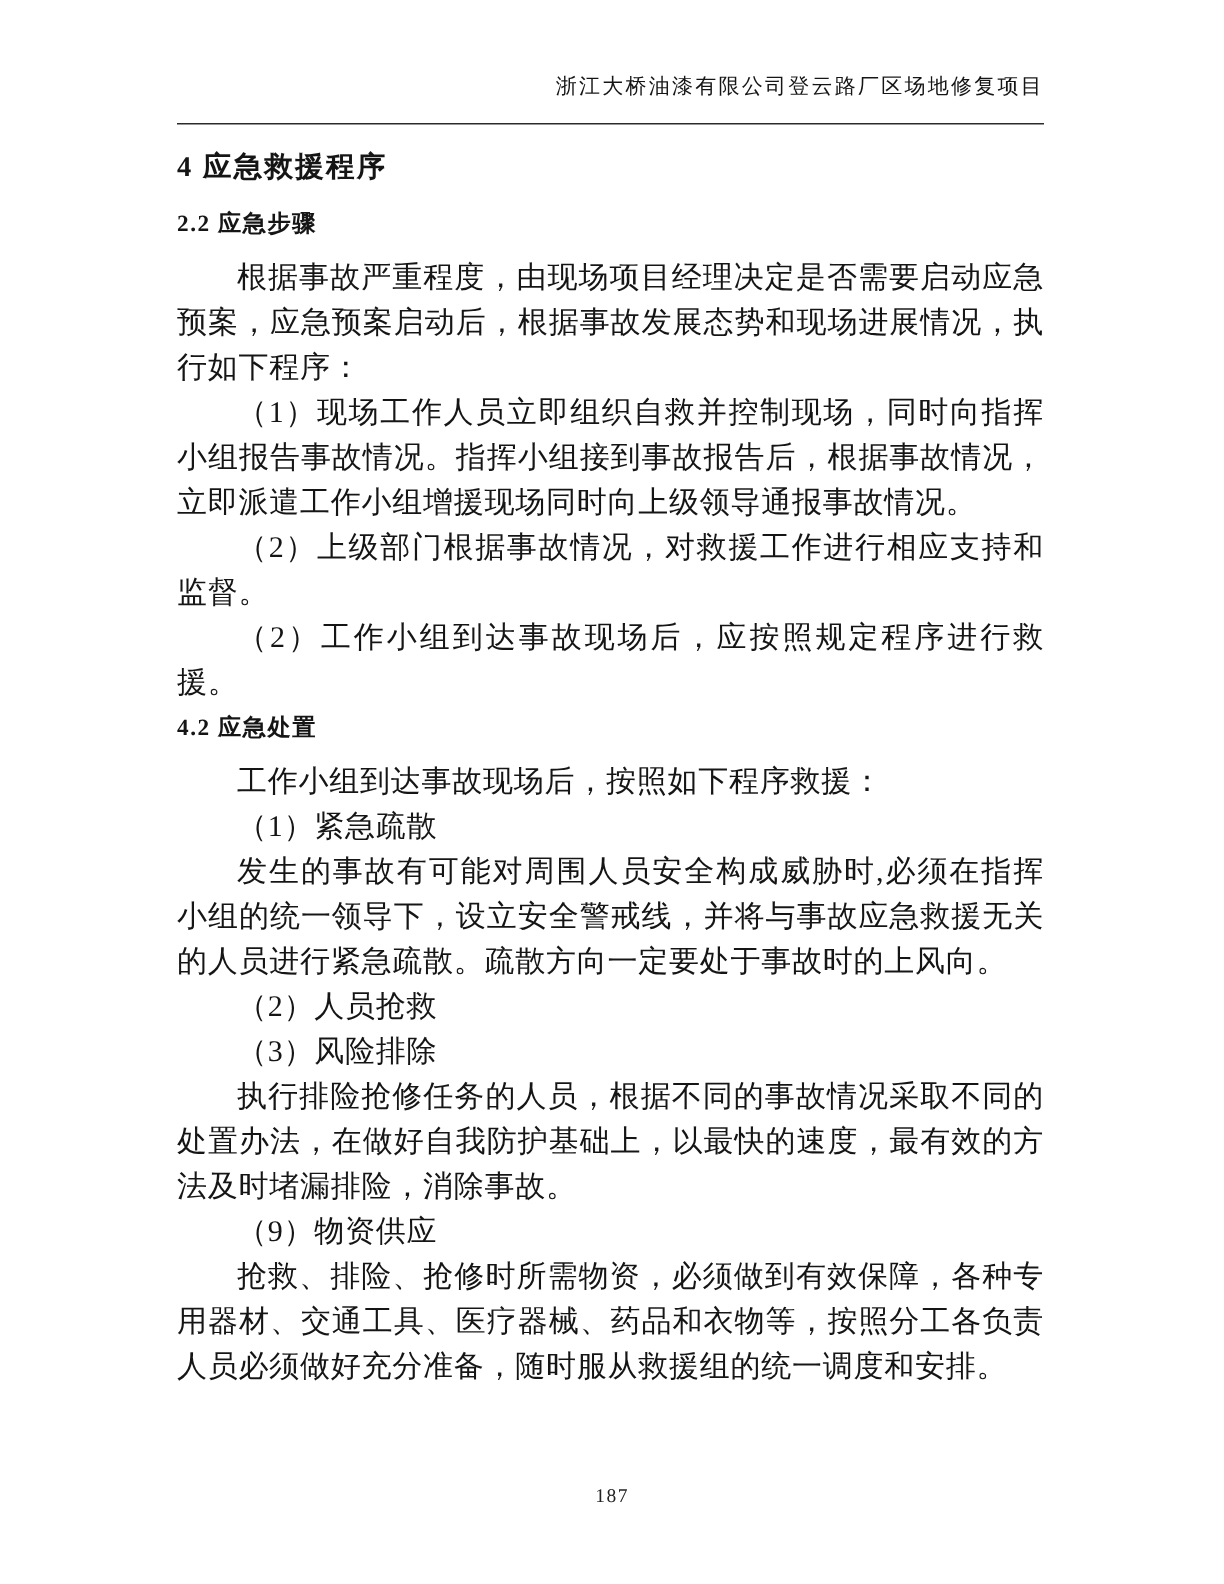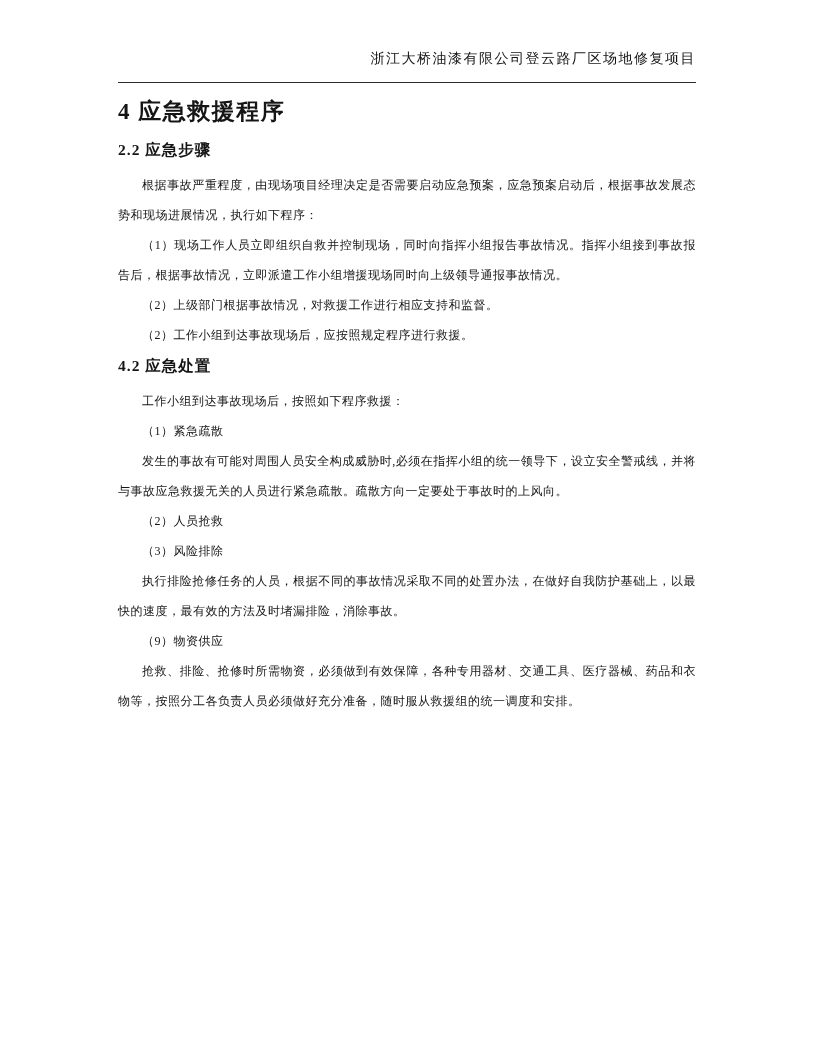--- a/index.html
+++ b/index.html
@@ -24,35 +24,35 @@
     padding-bottom: 14px;
   }
   .header-text {
     text-align: right;
     font-size: 14px;
     letter-spacing: 1.5px;
     line-height: 18px;
     font-family: "Liberation Serif", "DejaVu Serif", serif;
   }
   .chapter-title {
-    font-size: 23px;
+    font-size: 19px;
     font-weight: bold;
     letter-spacing: 1.5px;
     line-height: 25px;
     margin: 16px 0 16px 0;
   }
   .section-heading {
     font-size: 15.5px;
     font-weight: bold;
     letter-spacing: 1px;
     line-height: 20px;
     margin: 6px 0 10px 0;
   }
   .para {
-    font-size: 12px;
+    font-size: 20px;
     line-height: 30px;
     letter-spacing: 0.5px;
     margin: 0;
     text-indent: 2em;
     text-align: justify;
     text-align-last: left;
   }
   .footer {
     position: absolute;
     left: 0;
@@ -88,14 +88,17 @@
 
   <p class="para">工作小组到达事故现场后，按照如下程序救援：</p>
   <p class="para">（1）紧急疏散</p>
   <p class="para">发生的事故有可能对周围人员安全构成威胁时,必须在指挥小组的统一领导下，设立安全警戒线，并将与事故应急救援无关的人员进行紧急疏散。疏散方向一定要处于事故时的上风向。</p>
   <p class="para">（2）人员抢救</p>
   <p class="para">（3）风险排除</p>
   <p class="para">执行排险抢修任务的人员，根据不同的事故情况采取不同的处置办法，在做好自我防护基础上，以最快的速度，最有效的方法及时堵漏排险，消除事故。</p>
   <p class="para">（9）物资供应</p>
   <p class="para">抢救、排险、抢修时所需物资，必须做到有效保障，各种专用器材、交通工具、医疗器械、药品和衣物等，按照分工各负责人员必须做好充分准备，随时服从救援组的统一调度和安排。</p>
 
+  <div class="footer">
+    <span class="page-number">187</span>
+  </div>
 
 </div>
 
 </body></html>

